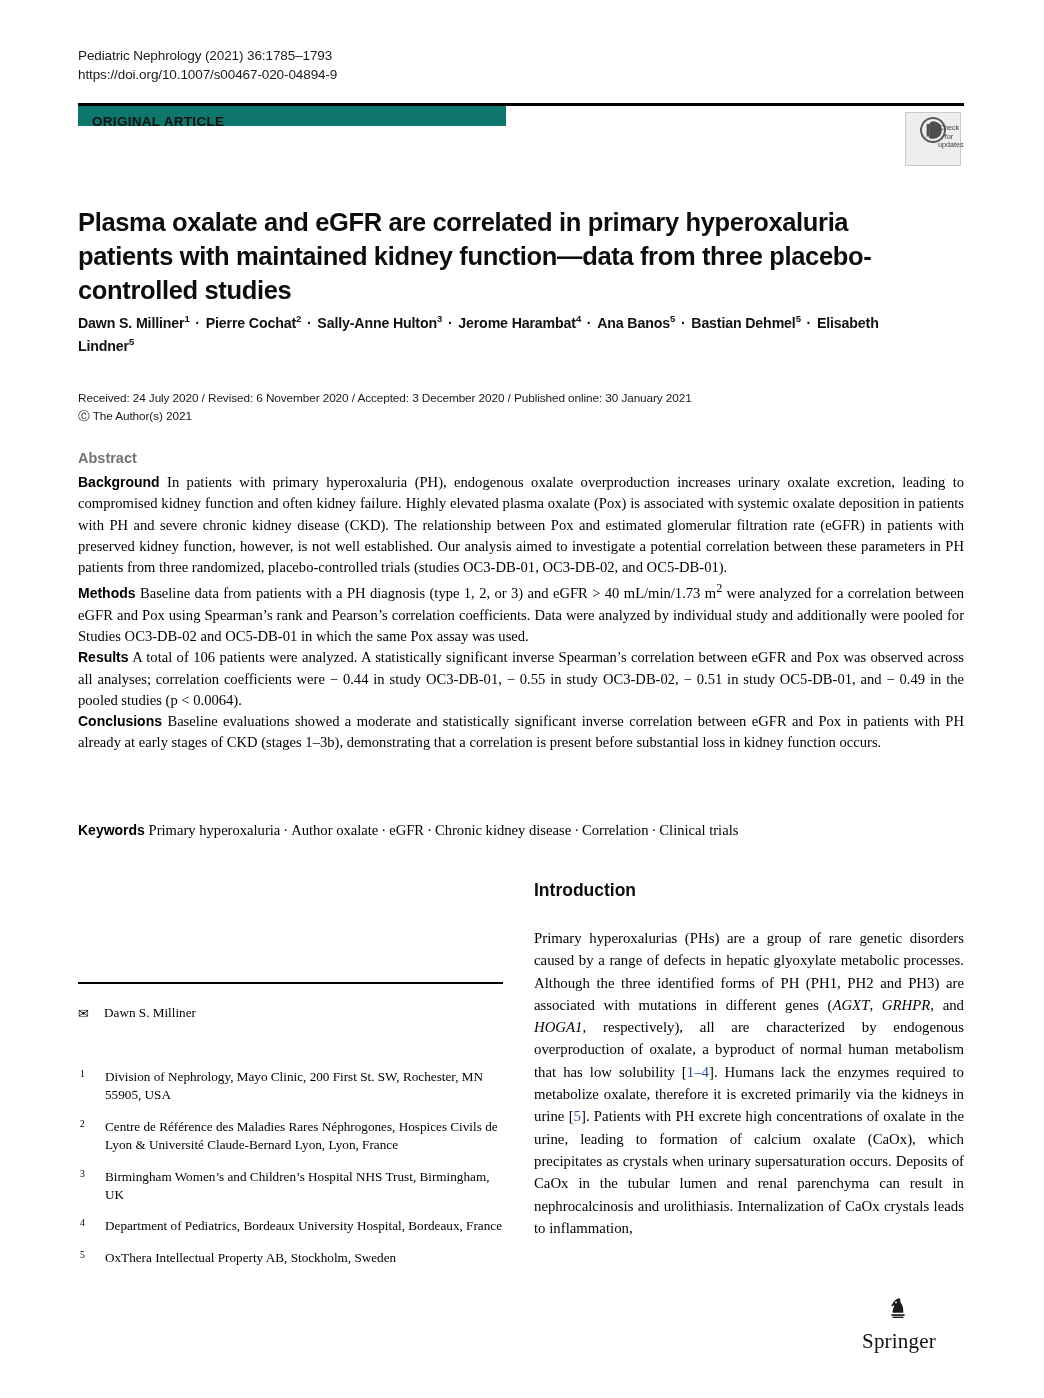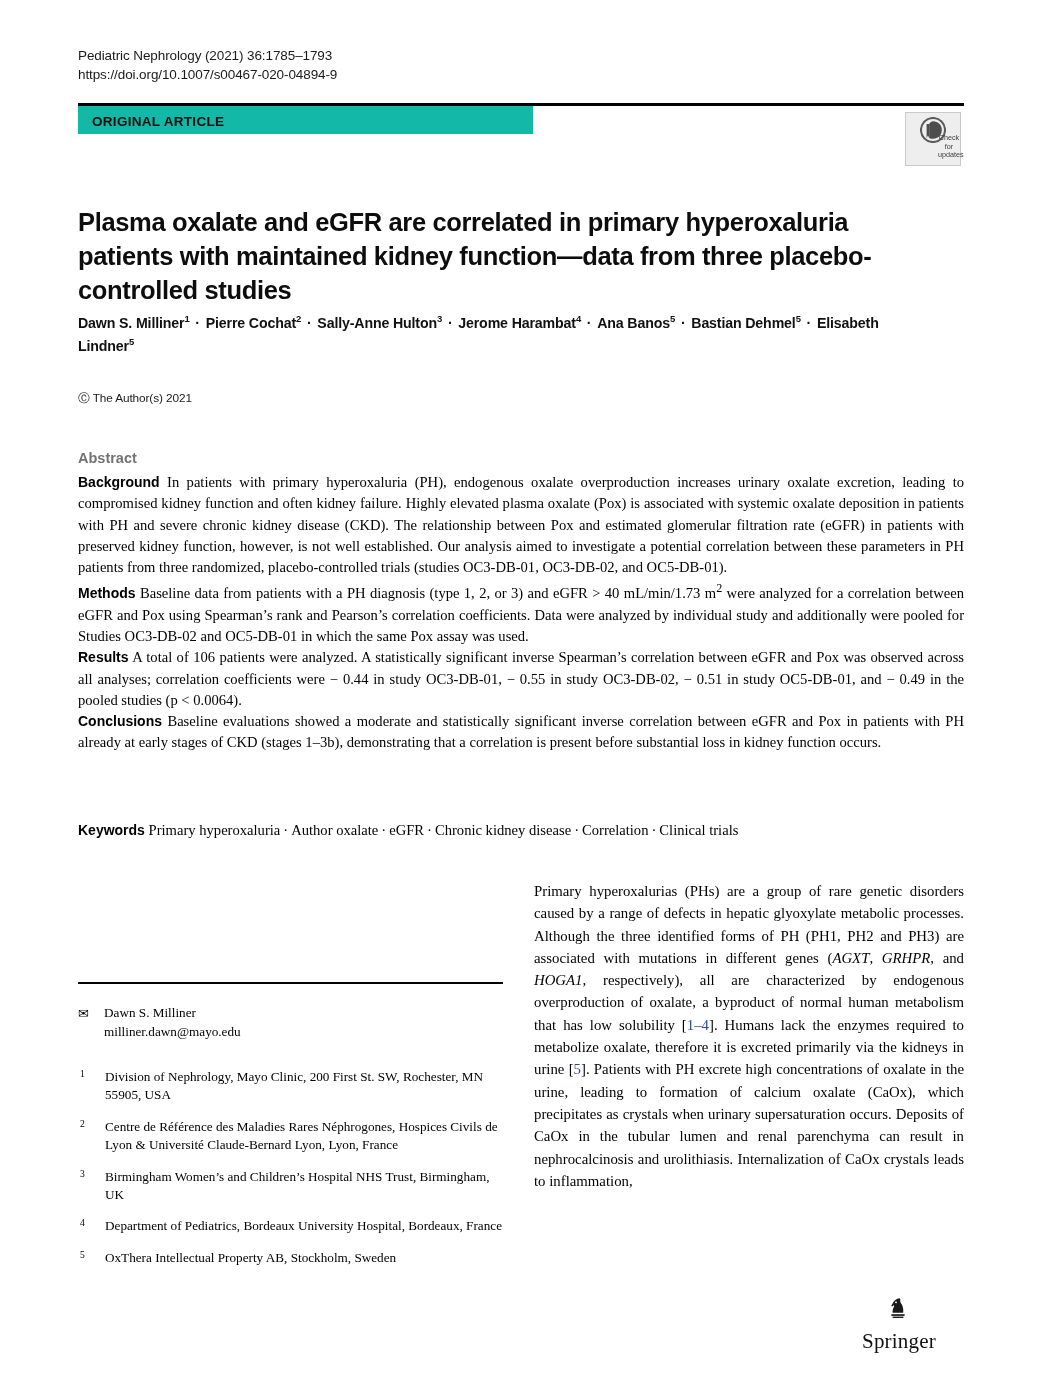--- a/index.html
+++ b/index.html
@@ -44,23 +44,22 @@
     width: 886px;
     height: 2.5px;
     background: #000;
   }
 
   .article-type-band {
     position: absolute;
     left: 78px;
     top: 106px;
     width: 428px;
-    height: 28px;
-    background: #14b8a6;
-    padding-left: 27px;
+    height: 20px;
+    background: #0f766e;
   }
   .article-type-label {
     position: absolute;
     left: 14px;
     top: 8px;
     font-family: "Liberation Sans", sans-serif;
     font-weight: bold;
     font-size: 13.5px;
     letter-spacing: 0.3px;
     color: #111;
@@ -80,21 +79,21 @@
   .crossmark .cm-circle {
     position: absolute;
     left: 50%;
     top: 4px;
     transform: translateX(-50%);
   }
   .crossmark .cm-text {
     position: absolute;
     left: 0;
     right: 0;
-    top: 21px;
+    top: 11px;
     text-align: center;
     font-family: "Liberation Sans", sans-serif;
     font-size: 7.2px;
     line-height: 8.6px;
     color: #3d3d3d;
     padding-left: 32px;
   }
 
   
   .title {
@@ -304,20 +303,21 @@
       <div>Check for</div>
       <div>updates</div>
     </div>
   </div>
 
   <h1 class="title">Plasma oxalate and eGFR are correlated in primary hyperoxaluria patients with maintained kidney function—data from three placebo-controlled studies</h1>
 
   <div class="authors" id="author-list"><span>Dawn S. Milliner</span><sup>1</sup><span class="sep"> · </span><span>Pierre Cochat</span><sup>2</sup><span class="sep"> · </span><span>Sally-Anne Hulton</span><sup>3</sup><span class="sep"> · </span><span>Jerome Harambat</span><sup>4</sup><span class="sep"> · </span><span>Ana Banos</span><sup>5</sup><span class="sep"> · </span><span>Bastian Dehmel</span><sup>5</sup><span class="sep"> · </span><span>Elisabeth Lindner</span><sup>5</sup></div>
 
   <div class="dates">
+    <div>Received: 24 July 2020 / Revised: 6 November 2020 / Accepted: 3 December 2020 / Published online: 30 January 2021</div>
     <div>Ⓒ The Author(s) 2021</div>
   </div>
 
   <div class="abs-heading">Abstract</div>
   <div class="abstract-body">
     <p>
       <span class="lbl">Background</span>
       <span>In patients with primary hyperoxaluria (PH), endogenous oxalate overproduction increases urinary oxalate excretion, leading to compromised kidney function and often kidney failure. Highly elevated plasma oxalate (Pox) is associated with systemic oxalate deposition in patients with PH and severe chronic kidney disease (CKD). The relationship between Pox and estimated glomerular filtration rate (eGFR) in patients with preserved kidney function, however, is not well established. Our analysis aimed to investigate a potential correlation between these parameters in PH patients from three randomized, placebo-controlled trials (studies OC3-DB-01, OC3-DB-02, and OC5-DB-01).</span>
     </p>
     <p>
@@ -338,33 +338,33 @@
     <span class="lbl">Keywords</span>
     <span id="keyword-items"><span>Primary hyperoxaluria</span><span class="kw-sep">·</span><span>Author oxalate</span><span class="kw-sep">·</span><span>eGFR</span><span class="kw-sep">·</span><span>Chronic kidney disease</span><span class="kw-sep">·</span><span>Correlation</span><span class="kw-sep">·</span><span>Clinical trials</span></span>
   </div>
 
   <div class="foot-rule"></div>
 
   <div class="corr">
     <span class="env">✉</span>
     <div class="corr-inner">
       <div>Dawn S. Milliner</div>
-      <div>milliner.dawn@mayo.edu</div>
     </div>
   </div>
 
   <div class="affils" id="affil-list">
       <div class="affil-row"><span class="num">1</span><span>Division of Nephrology, Mayo Clinic, 200 First St. SW, Rochester, MN 55905, USA</span></div>
       <div class="affil-row"><span class="num">2</span><span>Centre de Référence des Maladies Rares Néphrogones, Hospices Civils de Lyon &amp; Université Claude-Bernard Lyon, Lyon, France</span></div>
       <div class="affil-row"><span class="num">3</span><span>Birmingham Women’s and Children’s Hospital NHS Trust, Birmingham, UK</span></div>
       <div class="affil-row"><span class="num">4</span><span>Department of Pediatrics, Bordeaux University Hospital, Bordeaux, France</span></div>
       <div class="affil-row"><span class="num">5</span><span>OxThera Intellectual Property AB, Stockholm, Sweden</span></div>
     </div>
 
   <div class="col-right">
+    <h2 class="intro-heading">Introduction</h2>
     <p class="intro-body">
       <span>Primary hyperoxalurias (PHs) are a group of rare genetic disorders caused by a range of defects in hepatic glyoxylate metabolic processes. Although the three identified forms of PH (PH1, PH2 and PH3) are associated with mutations in different genes (</span><i>AGXT</i><span>, </span><i>GRHPR</i><span>, and </span><i>HOGA1</i><span>, respectively), all are characterized by endogenous overproduction of oxalate, a byproduct of normal human metabolism that has low solubility [</span><span class="cite">1–4</span><span>]. Humans lack the enzymes required to metabolize oxalate, therefore it is excreted primarily via the kidneys in urine [</span><span class="cite">5</span><span>]. Patients with PH excrete high concentrations of oxalate in the urine, leading to formation of calcium oxalate (CaOx), which precipitates as crystals when urinary supersaturation occurs. Deposits of CaOx in the tubular lumen and renal parenchyma can result in nephrocalcinosis and urolithiasis. Internalization of CaOx crystals leads to inflammation,</span>
     </p>
   </div>
 
   <div class="springer">
     <svg width="22" height="26" viewBox="0 0 22 26">
       <path d="M11.5 2.2 C8.4 2.6 6.0 4.6 4.6 7.4 L3.2 9.8 L4.4 10.4 L5.6 9.0 L6.2 10.6 C5.0 12.4 4.4 14.6 4.6 16.8 L15.2 16.8 C15.6 13.6 15.0 10.2 13.2 7.6 C12.4 6.4 12.0 4.8 12.4 3.4 Z M8.0 7.2 A0.85 0.85 0 1 1 8.01 7.2 Z" fill="#1a1a1a"></path>
       <rect x="3.4" y="18.2" width="13.2" height="1.7" fill="#1a1a1a"></rect>
       <rect x="4.6" y="20.6" width="10.8" height="1.4" fill="#1a1a1a"></rect>

